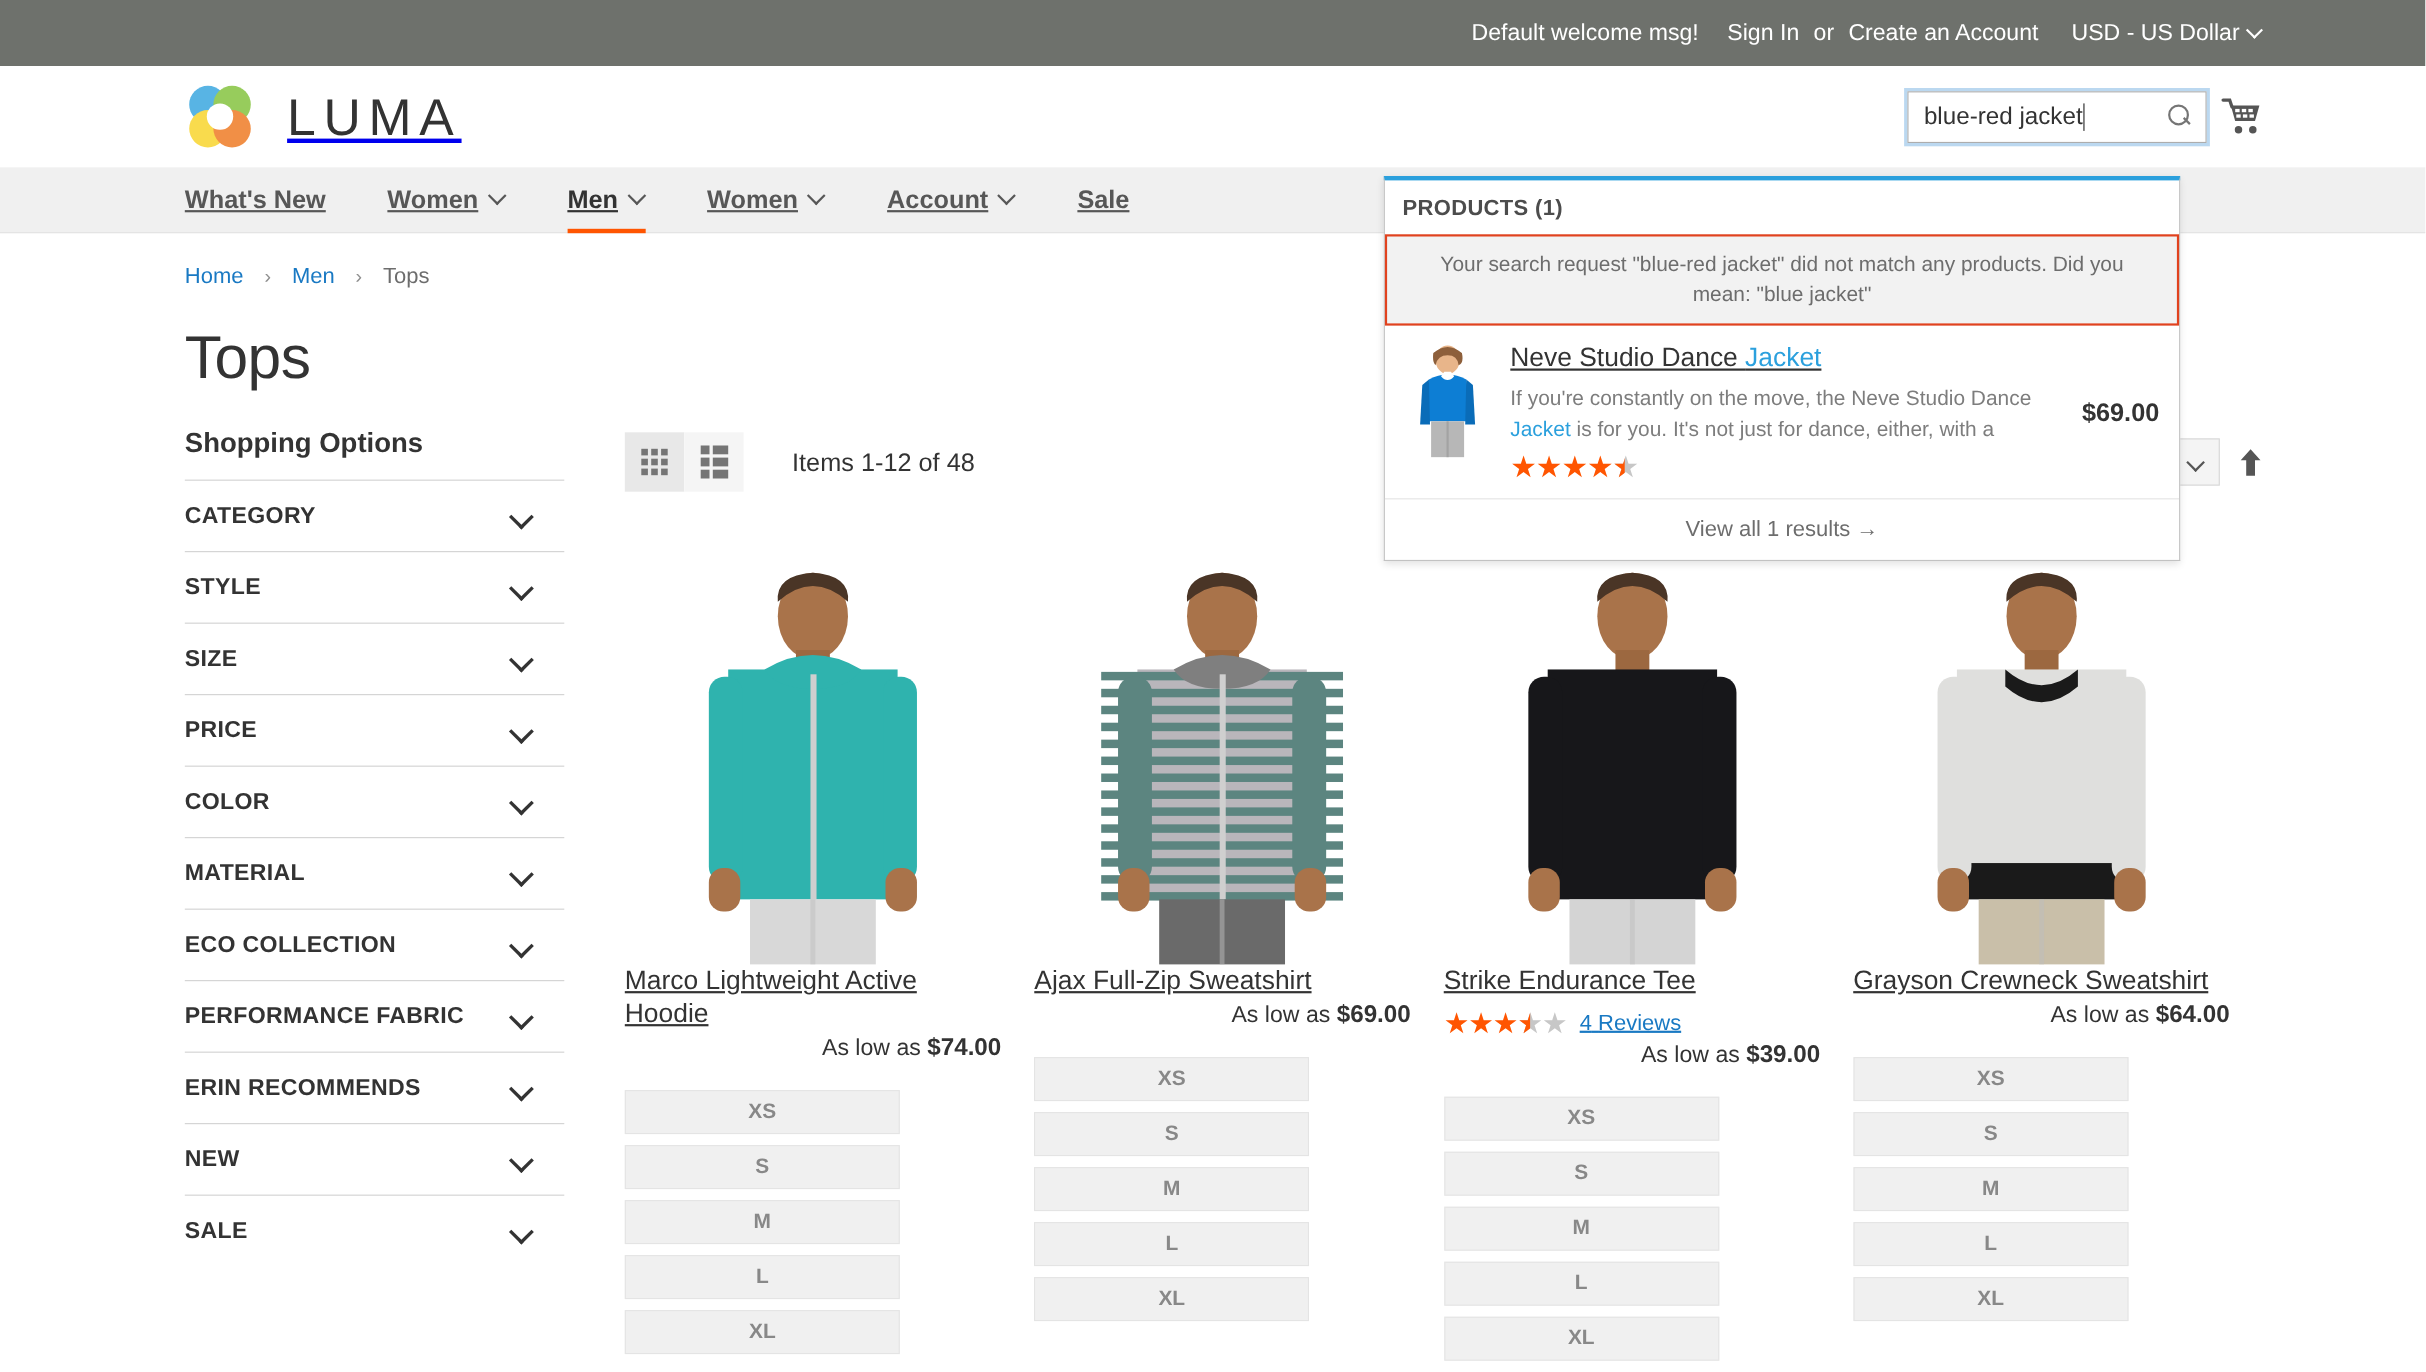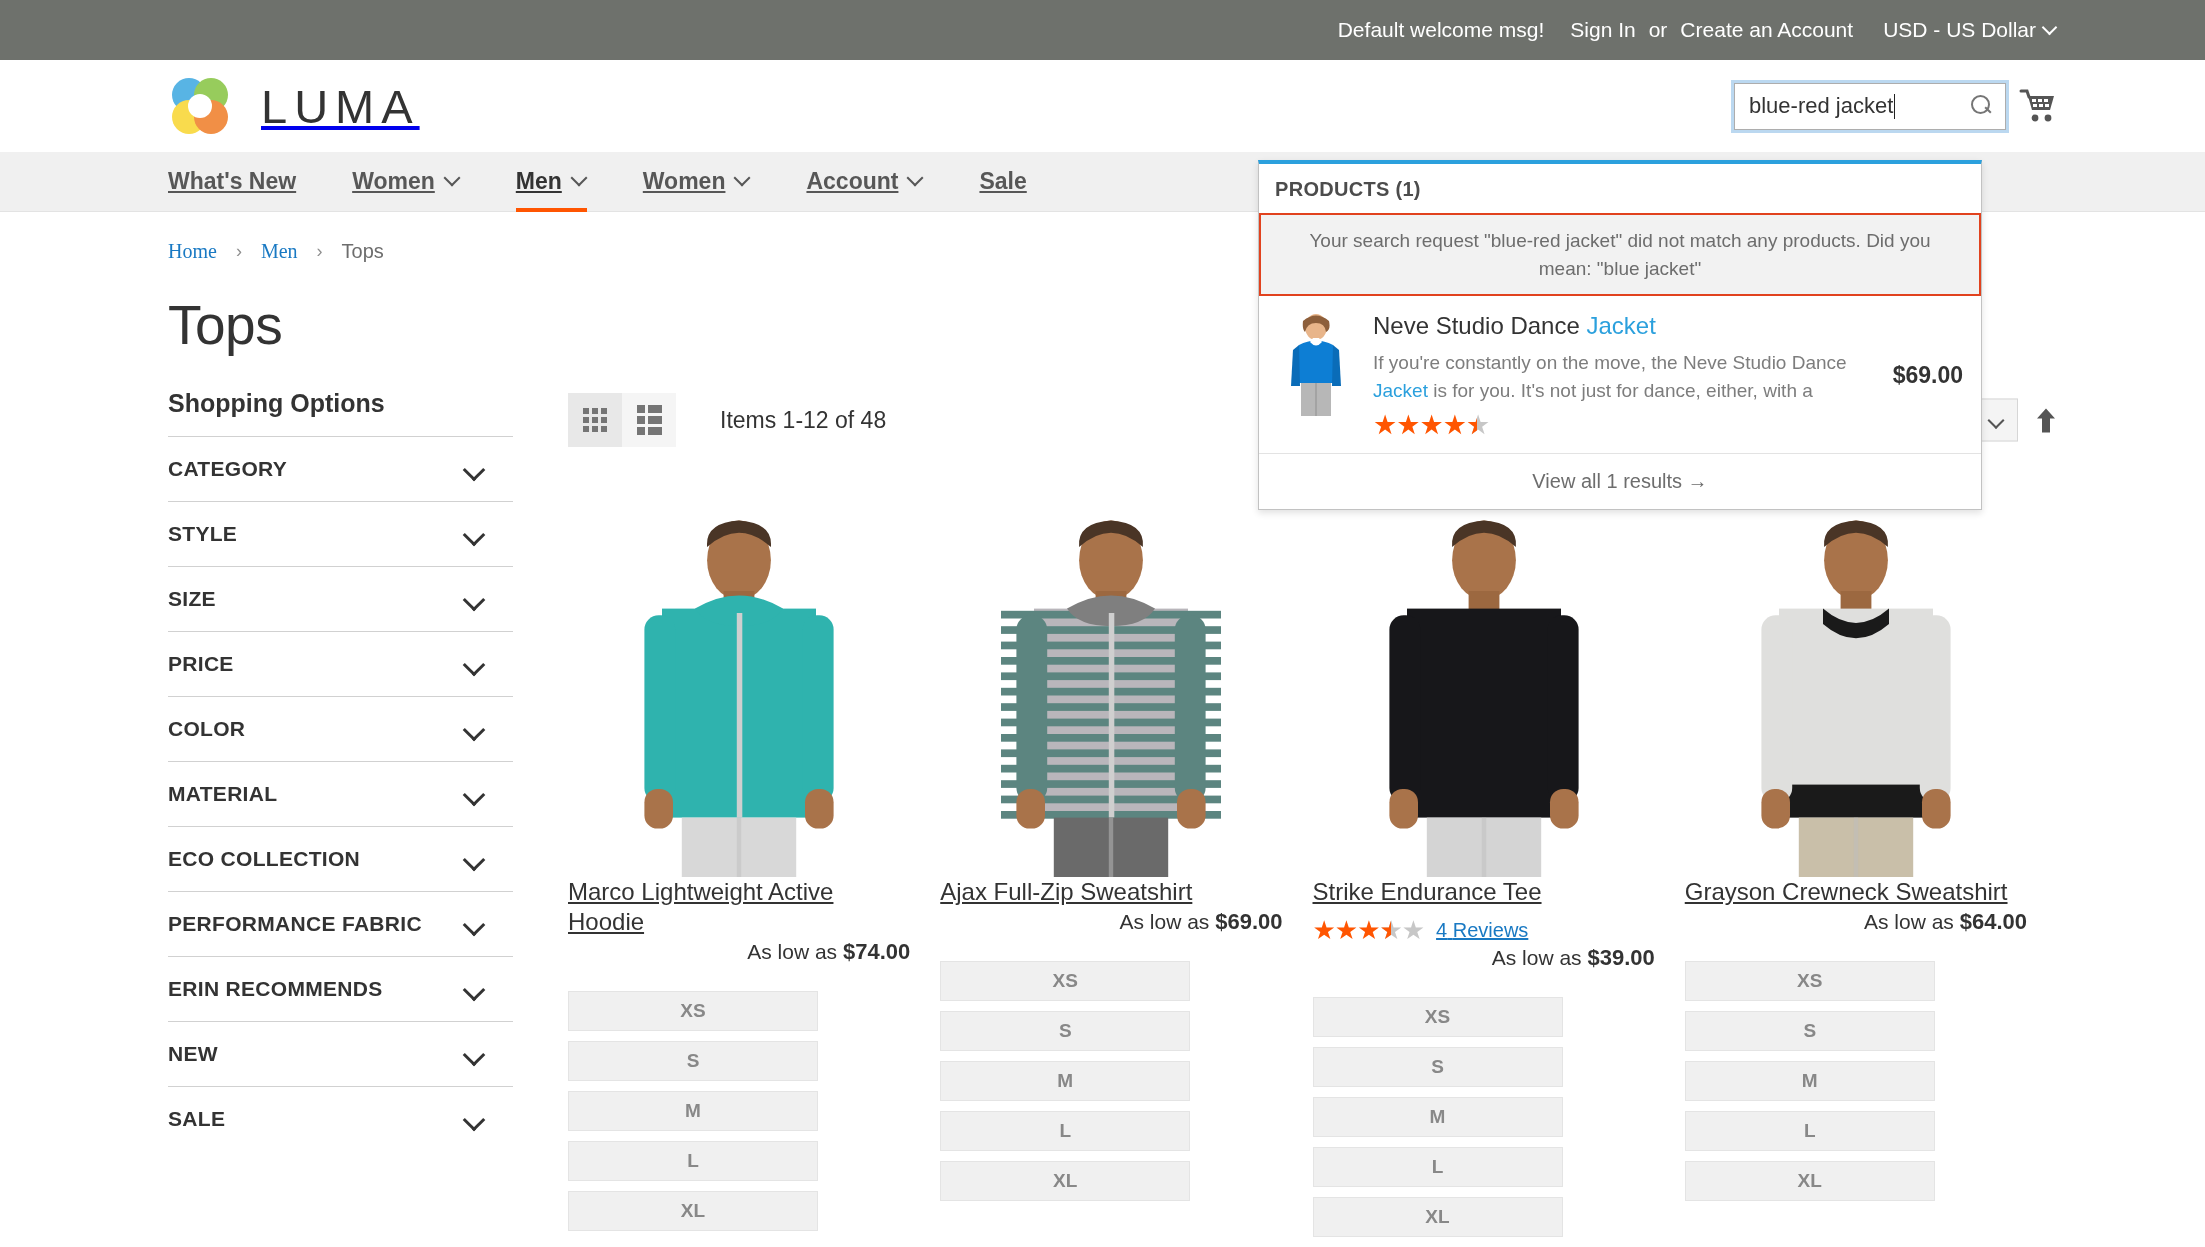--- a/index.html
+++ b/index.html
@@ -91,21 +91,21 @@
     border: 2px solid #e1421e; background: #f2f2f2;
     color: #6d6d6d; font-size: 19px; text-align: center;
     line-height: 1.45; padding: 12px 22px;
   }
   .ac-item { display: flex; padding: 16px 18px 14px 18px; gap: 18px; }
   .ac-thumb {
     width: 78px; height: 104px; flex: 0 0 78px; position: relative;
     overflow: hidden; background: #fff;
   }
   .ac-body { flex: 1; min-width: 0; }
-  .ac-title { font-size: 24px; color: #333; margin-bottom: 9px; }
+  .ac-title { font-size: 24px; color: #333; margin-bottom: 9px; text-decoration: underline; }
   .ac-title .hl { color: #2ba0dd; }
   .ac-desc { font-size: 19px; color: #7d7d7d; line-height: 1.45; }
   .ac-desc .hl { color: #2ba0dd; }
   .ac-price {
     font-size: 23px; font-weight: bold; color: #333;
     align-self: center; white-space: nowrap; padding-left: 10px;
   }
   .ac-foot {
     border-top: 1px solid #e3e3e3; text-align: center;
     padding: 16px 0; font-size: 20px; color: #6d6d6d;
@@ -142,21 +142,21 @@
     border-right: 2px solid #575757; border-bottom: 2px solid #575757;
     transform: rotate(45deg);
   }
 
   
   .page-wrap { padding: 0 148px 0 168px; }
   .breadcrumb {
     display: flex; align-items: center; gap: 0;
     font-size: 20px; padding-top: 28px;
   }
-  .bc-link { color: #1979c3; text-decoration: none; font-family: Liberation Serif, serif; }
+  .bc-link { color: #1979c3; text-decoration: none; }
   .bc-cur { color: #6d6d6d; }
   .bc-sep { color: #8f8f8f; margin: 0 19px; font-size: 18px; }
   .page-title {
     font-size: 55px; font-weight: 300; color: #333; margin-top: 30px;
     letter-spacing: -.5px;
   }
 
   
   .columns { display: flex; gap: 0; margin-top: 32px; }
   .sidebar { width: 345px; flex: 0 0 345px; }

